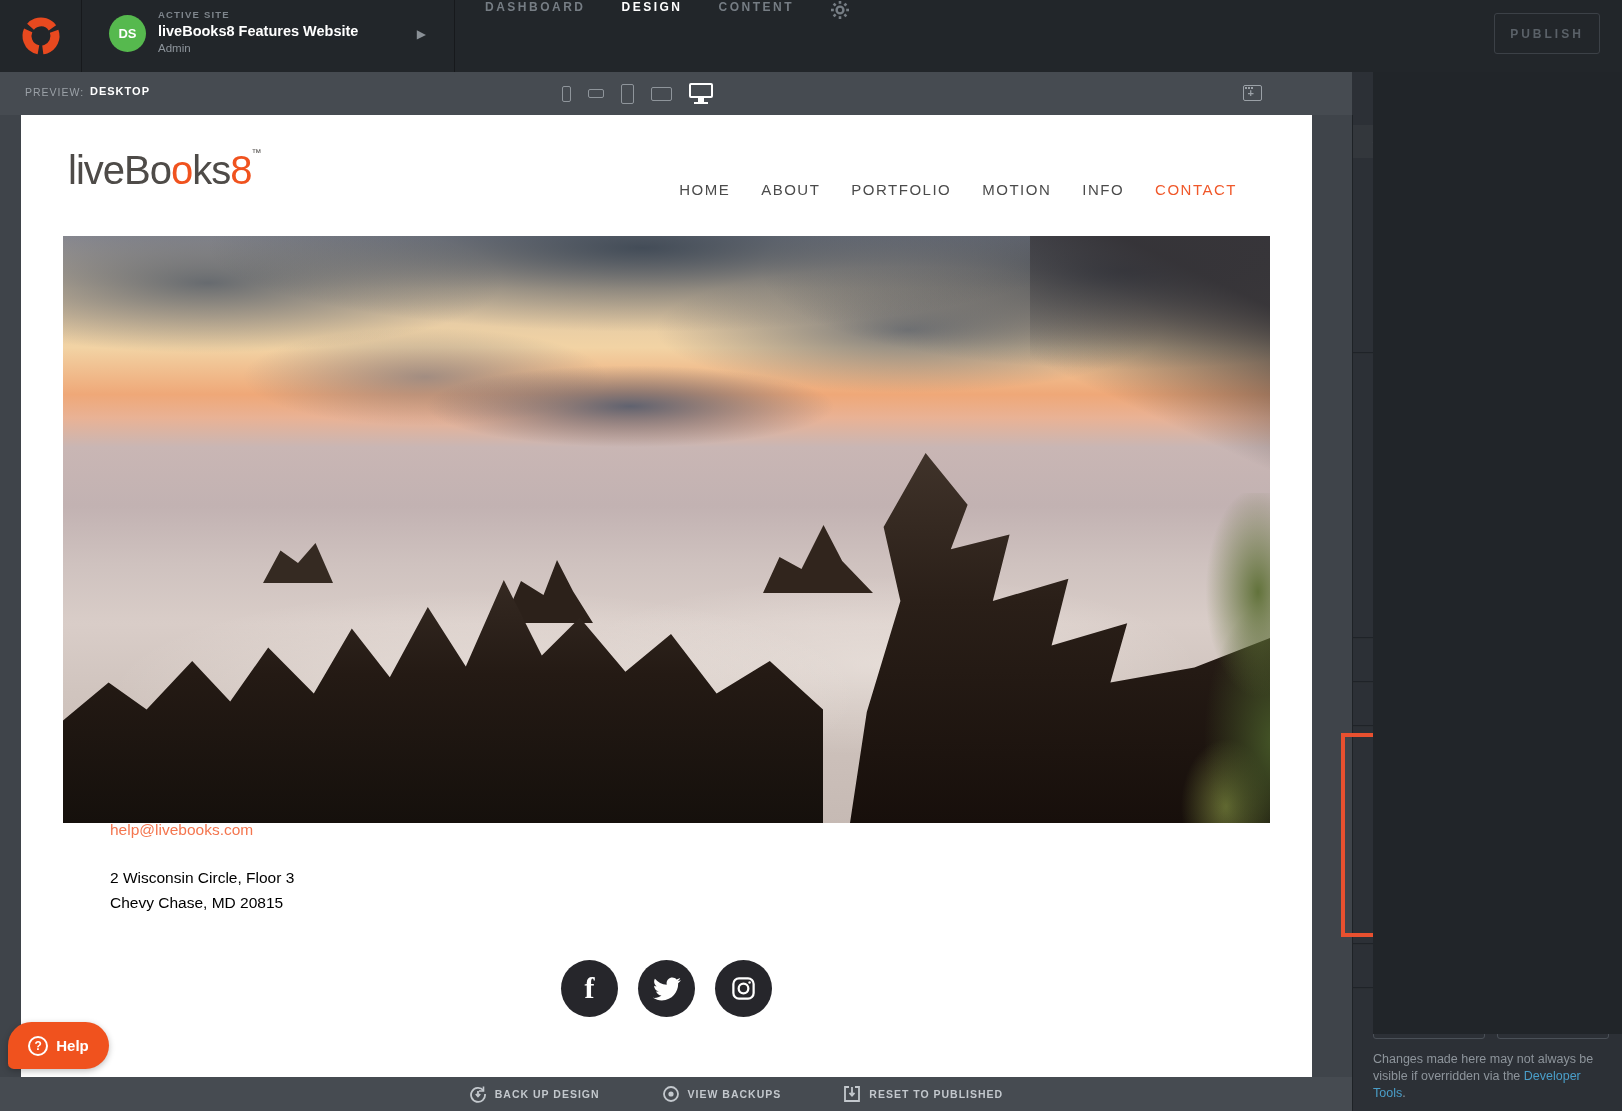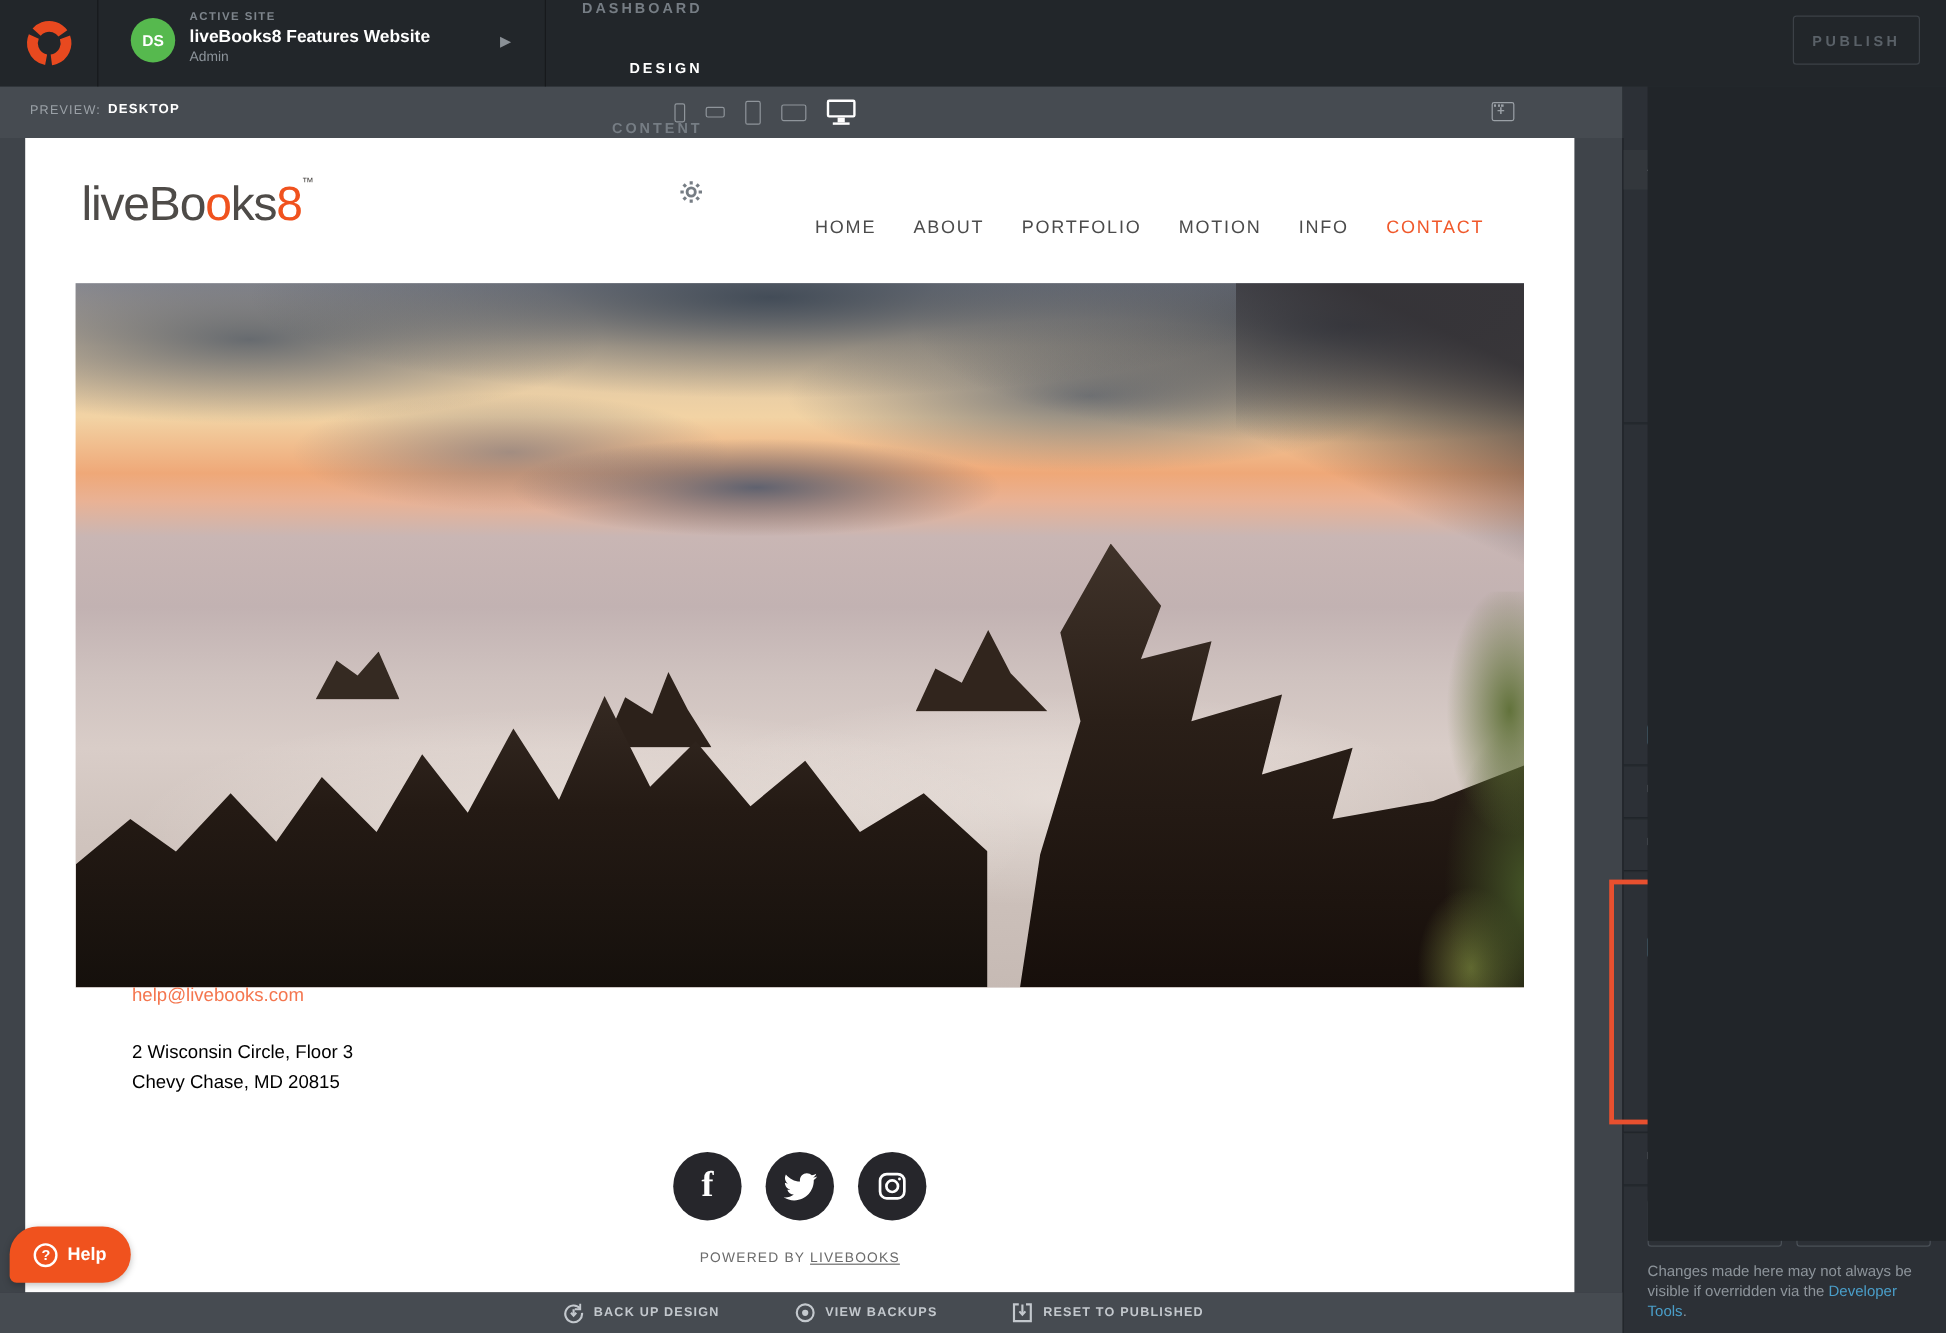--- a/index.html
+++ b/index.html
@@ -10,21 +10,21 @@
   
   #topbar { position:absolute; left:0; top:0; width:1622px; height:72px; background:#22262a; z-index:20; }
   .logo-box { position:absolute; left:0; top:0; width:82px; height:72px; border-right:1px solid #17191c; display:flex; align-items:center; justify-content:center; }
   .site-block { position:absolute; left:82px; top:0; width:373px; height:72px; border-right:1px solid #17191c; }
   .avatar { position:absolute; left:27px; top:15px; width:37px; height:37px; border-radius:50%; background:#56b94e; color:#fff; font-size:13px; font-weight:bold; display:flex; align-items:center; justify-content:center; }
   .site-texts { position:absolute; left:76px; top:9px; }
   .active-site { font-size:9.5px; letter-spacing:1.2px; color:#7e858c; font-weight:bold; }
   .site-name { font-size:14.5px; font-weight:bold; color:#fff; margin-top:3px; white-space:nowrap; }
   .site-role { font-size:11.5px; color:#8d949b; margin-top:3px; }
   .site-arrow { position:absolute; right:28px; top:27px; color:#8a9096; font-size:12px; }
-  .topnav { position:absolute; left:455px; top:0; height:72px; display:flex; align-items:flex-end; gap:36px; padding-left:30px;flex-direction:column; }
+  .topnav { position:absolute; left:455px; top:0; height:72px; display:flex; align-items:flex-start; gap:36px; padding-left:30px; }
   .topnav-item { font-size:12px; letter-spacing:2.5px; font-weight:bold; color:#767d84; cursor:pointer; }
   .topnav-item.active { color:#ffffff; }
   .gear { display:flex; align-items:center; }
   .publish-btn { position:absolute; right:22px; top:13px; width:106px; height:41px; border:1px solid #3c4147; border-radius:3px; color:#5a6168; font-size:12px; font-weight:bold; letter-spacing:3px; display:flex; align-items:center; justify-content:center; }
 
   
   #subbar { position:absolute; left:0; top:72px; width:1622px; height:43px; z-index:15; }
   .preview-strip { position:absolute; left:0; top:0; width:1352px; height:43px; background:#464b51; }
   .preview-label { position:absolute; left:25px; top:14px; font-size:10.5px; font-weight:normal; letter-spacing:1px; color:#9ba1a7; }
   .preview-mode { position:absolute; left:90px; top:13px; font-size:11px; font-weight:bold; letter-spacing:1px; color:#ffffff; }
@@ -273,24 +273,20 @@
           </svg>
         </div>
         <div class="soc">
           <svg width="27" height="27" viewBox="0 0 24 24" fill="none" stroke="#fff" stroke-width="2">
             <rect x="3" y="3" width="18" height="18" rx="5"></rect>
             <circle cx="12" cy="12" r="4.3"></circle>
             <circle cx="17.4" cy="6.6" r="1.1" fill="#fff" stroke="none"></circle>
           </svg>
         </div>
       </div>
-      <div class="powered">
-        <span>POWERED BY</span>
-        <u>LIVEBOOKS</u>
-      </div>
     </div>
   </div>
 
   <div id="panel">
     <div class="prow" style="top:47px;">
       <div class="plabel">Capitalization</div>
       <div class="dropdown">
         <span class="val">ALL CAPS</span>
         <span class="chev"></span>
       </div>

